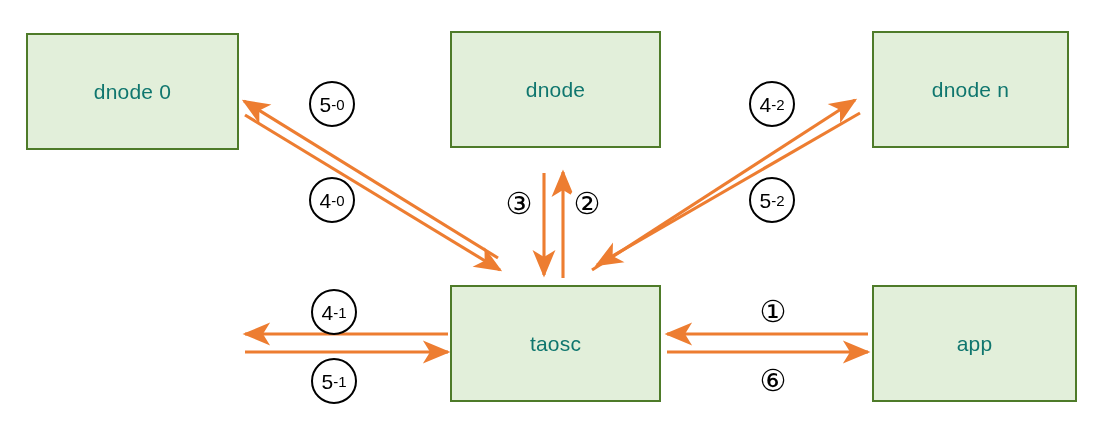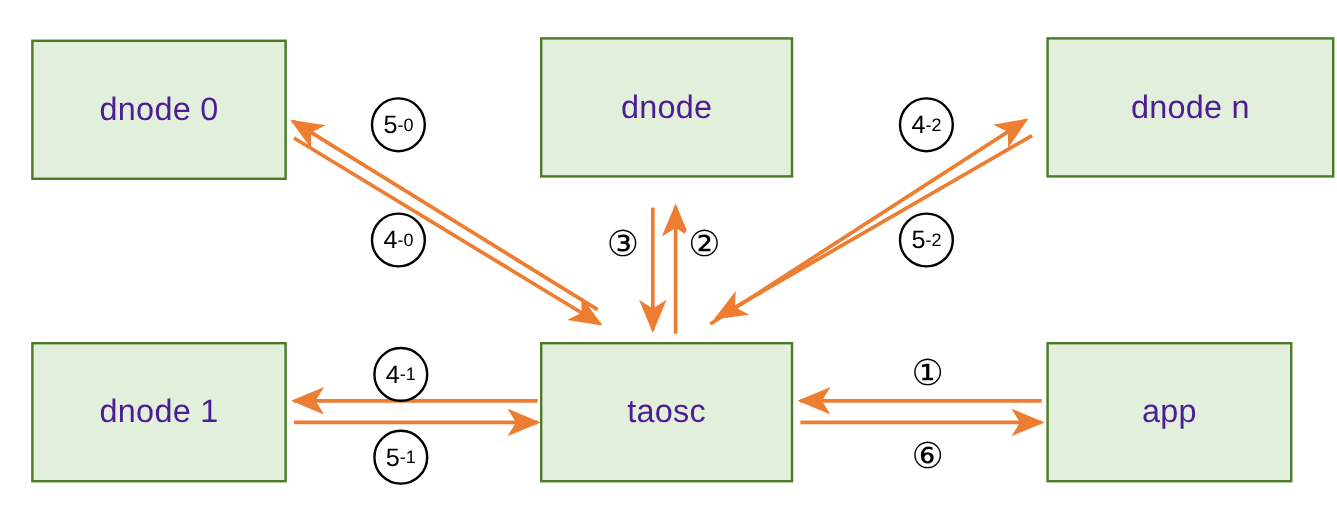--- a/index.html
+++ b/index.html
@@ -30,22 +30,22 @@
     position: absolute;
     box-sizing: border-box;
     background: #e2efda;
     border: 2px solid #4e7b29;
     display: flex;
     align-items: center;
     justify-content: center;
   }
   .node-label {
     font-family: "Liberation Sans", sans-serif;
-    font-size: 27px;
-    color: #4c1d95;
+    font-size: 21px;
+    color: #0f766e;
     line-height: 1;
     letter-spacing: 0.2px;
     white-space: nowrap;
     text-align: center;
   }
   .edge-label {
     position: absolute;
     box-sizing: border-box;
     display: flex;
     align-items: center;
@@ -111,27 +111,24 @@
   </svg>
 
   <div class="node-box" style="left:26px; top:33px; width:213px; height:117px;">
     <span class="node-label">dnode 0</span>
   </div>
 
   <div class="node-box" style="left:450px; top:31px; width:211px; height:117px;">
     <span class="node-label">dnode</span>
   </div>
 
-  <div class="node-box" style="left:872px; top:31px; width:240px; height:117px;">
+  <div class="node-box" style="left:872px; top:31px; width:197px; height:117px;">
     <span class="node-label">dnode n</span>
   </div>
 
-  <div class="node-box" style="left:26px; top:285px; width:213px; height:117px;">
-    <span class="node-label">dnode 1</span>
-  </div>
 
   <div class="node-box" style="left:872px; top:285px; width:205px; height:117px;">
     <span class="node-label">app</span>
   </div>
 
   <div class="node-box" style="left:450px; top:285px; width:211px; height:117px;">
     <span class="node-label">taosc</span>
   </div>
 
   <div class="edge-label ring" style="left:309px; top:81px; width:46px; height:46px;">

